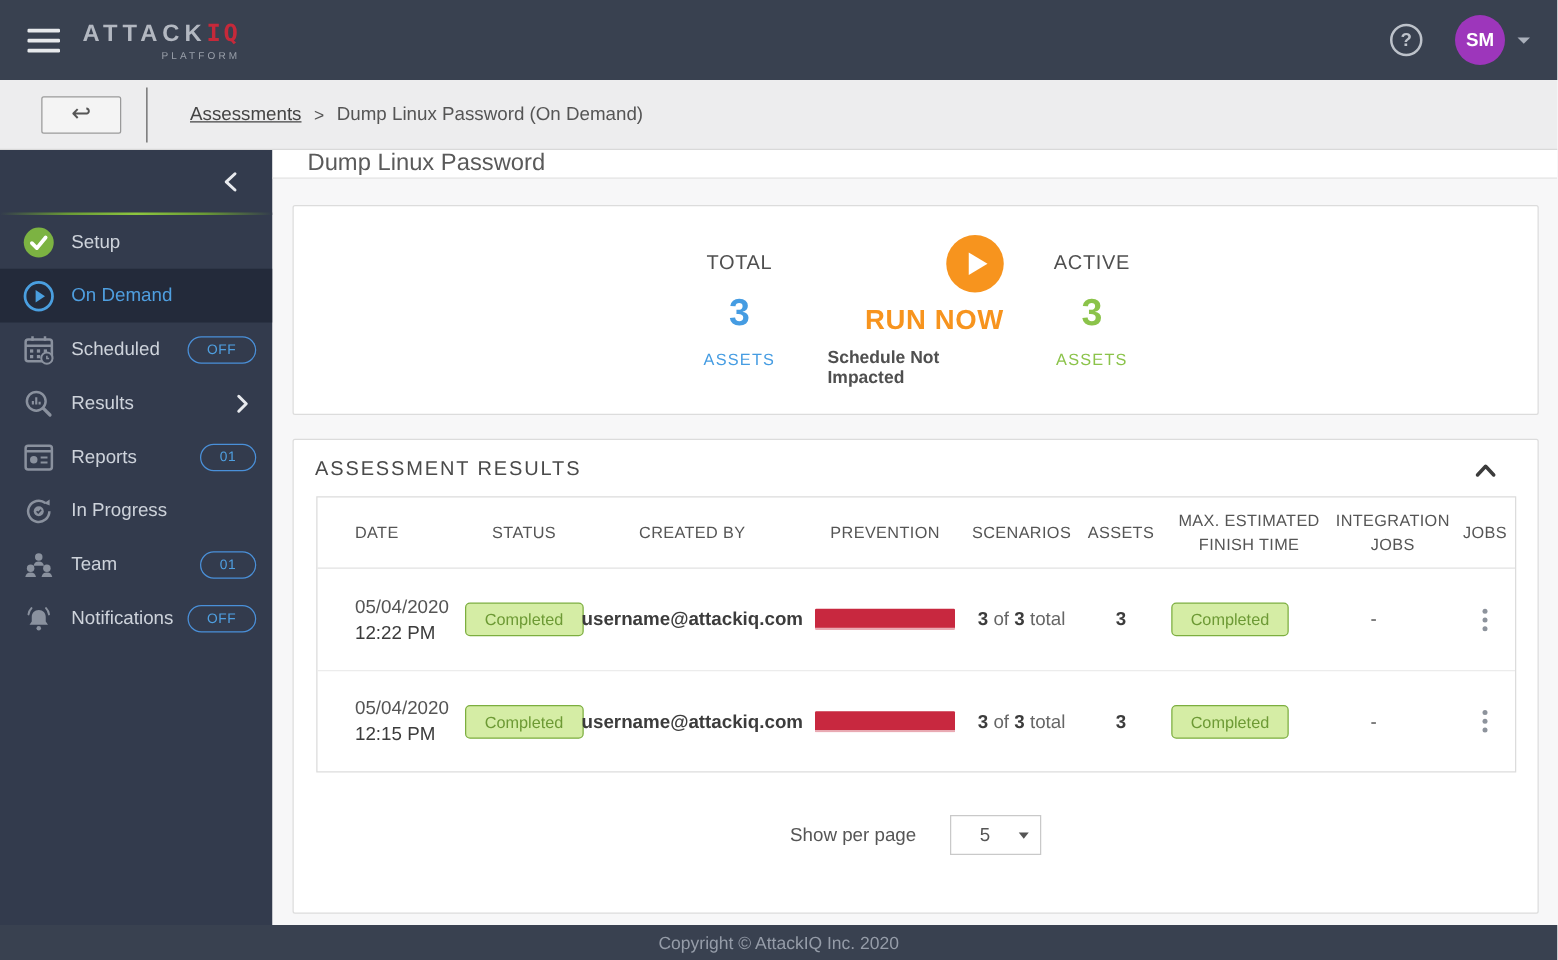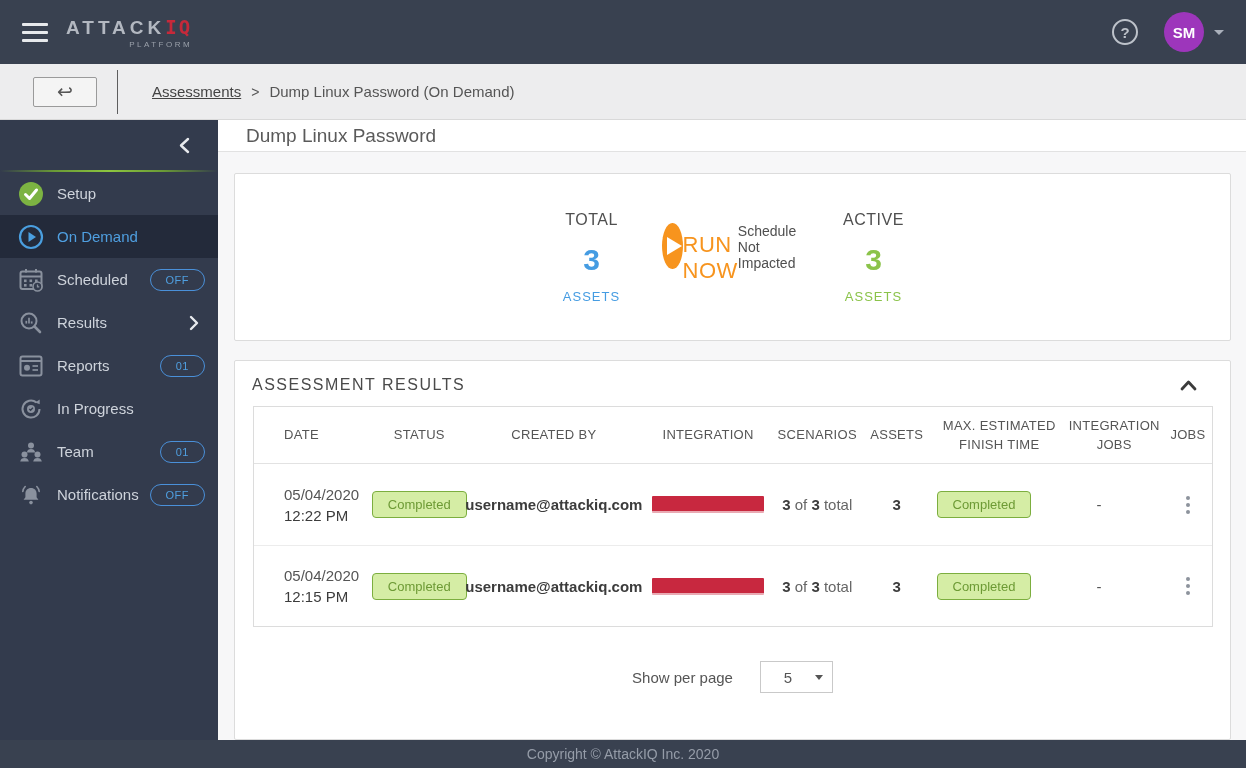--- a/index.html
+++ b/index.html
@@ -51,30 +51,30 @@
   .side-item.active .side-label { color:#4f9fe0; }
   .side-badge { margin-left:auto; border:1px solid #4a90d9; color:#4f9fe0; font-size:11px;
                 letter-spacing:0.5px; border-radius:12px; padding:4px 15px; }
   .side-chev { margin-left:auto; display:flex; align-items:center; padding-right:6px; }
 
   
   .main { flex:1; background:#f7f7f8; overflow:hidden; display:flex; flex-direction:column; }
   .title-strip { height:52px; background:#fff; border-bottom:1px solid #e2e2e2;
                  display:flex; align-items:center; padding-left:28px; }
   .page-title { color:#5a5a5a; font-size:19px; }
-  .content { padding:21px 15px 0 16px; }
+  .content { padding:21px 15px 9px 16px; }
 
   .card { background:#fff; border:1px solid #dcdcdc; border-radius:2px; }
   .summary-card { height:168px; display:flex; align-items:center; justify-content:center; }
   .sum-col { width:141px; display:flex; flex-direction:column; align-items:center; justify-content:center; }
   .sum-label { color:#4f4f4f; font-size:16px; letter-spacing:0.5px; }
   .sum-value { font-size:30px; font-weight:bold; margin:14px 0 12px; }
   .sum-unit { font-size:13px; letter-spacing:1px; }
   .blue { color:#459ce2; } .green { color:#8bc34a; }
-  .run-col { width:141px; display:flex; flex-direction:row; align-items:flex-start; cursor:pointer; }
+  .run-col { width:141px; display:flex; flex-direction:column; align-items:flex-end; cursor:pointer;font-weight:bold; }
   .play-circle { width:46px; height:46px; border-radius:50%; background:#f7941e;
                  display:flex; align-items:center; justify-content:center; }
   .play-tri { width:0; height:0; border-top:9px solid transparent; border-bottom:9px solid transparent;
               border-left:15px solid #fff; margin-left:4px; }
   .run-label { color:#f7941e; font-size:22px; margin:9px 0 8px; letter-spacing:0.5px; }
   .run-sub { color:#4f4f4f; font-size:14px; }
 
   .results-card { margin-top:19px; height:380px; }
   .results-head { display:flex; align-items:center; justify-content:space-between; padding:15px 33px 12px 17px; }
   .results-title { color:#4a4a4a; font-size:16px; letter-spacing:1.5px; font-weight:500; }
@@ -317,21 +317,21 @@
                 <polyline points="2,10 8.5,3 15,10" fill="none" stroke="#3c3c3c" stroke-width="2.8" stroke-linecap="round" stroke-linejoin="round"></polyline>
               </svg>
           </span>
         </div>
 
         <div class="table">
           <div class="trow thead">
             <div class="tc c-date th">DATE</div>
             <div class="tc c-status th">STATUS</div>
             <div class="tc c-created th">CREATED BY</div>
-            <div class="tc c-prev th">INTEGRATION</div>
+            <div class="tc c-prev th">PREVENTION</div>
             <div class="tc c-scen th">SCENARIOS</div>
             <div class="tc c-assets th">ASSETS</div>
             <div class="tc c-max th">MAX. ESTIMATED FINISH TIME</div>
             <div class="tc c-int th">INTEGRATION JOBS</div>
             <div class="tc c-jobs th">JOBS</div>
           </div>
 
           <div class="trow tbody-row">
             <div class="tc c-date">
               <span class="date-line1">05/04/2020</span>

